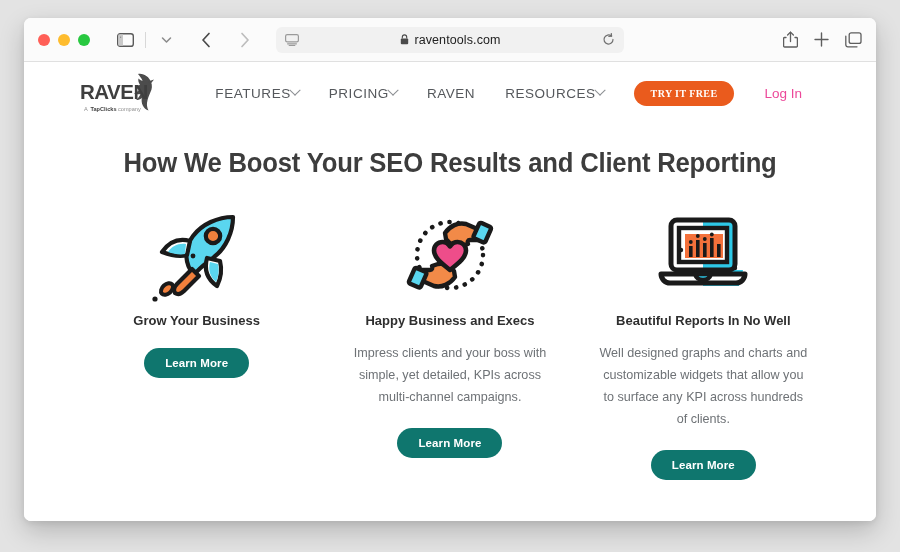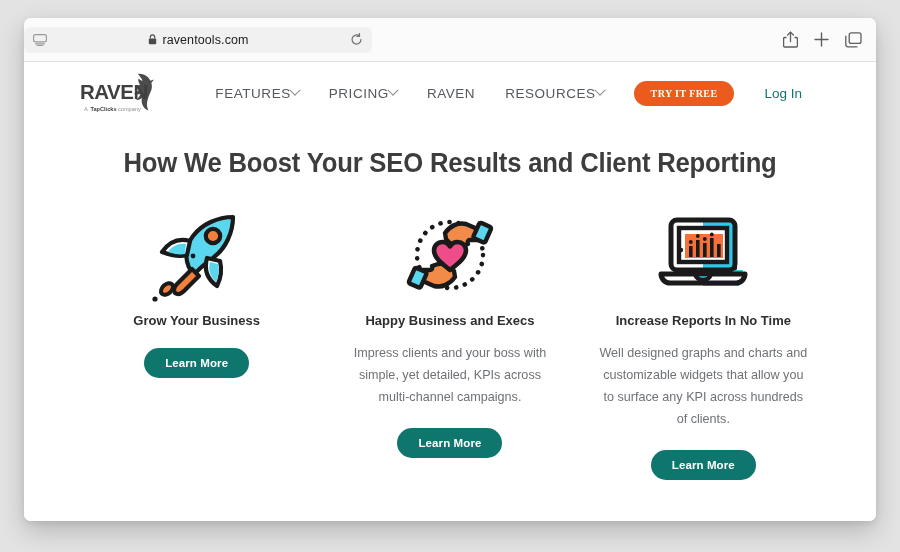--- a/index.html
+++ b/index.html
@@ -37,21 +37,21 @@
   .dot.green { background: #28c840; }
 
   .tb-left-controls { display: flex; align-items: center; gap: 2px; margin-left: 22px; }
   .tb-btn {
     width: 26px; height: 26px;
     display: flex; align-items: center; justify-content: center;
     border-radius: 5px;
   }
   .tb-divider { width: 1px; height: 16px; background: #d8d8d8; margin: 0 5px; }
 
-  .url-wrap { position: absolute; left: 0; right: 0; display: flex; pointer-events: none; }
+  .url-wrap { position: absolute; left: 0; right: 0; display: flex; justify-content: center; pointer-events: none; }
   .url-bar {
     pointer-events: auto;
     width: 348px; height: 26px;
     background: #f1f1f1;
     border-radius: 6px;
     display: flex; align-items: center;
     padding: 0 9px;
     position: relative;
   }
   .url-center {
@@ -111,21 +111,21 @@
     font-weight: bold;
     letter-spacing: 0.4px;
     padding: 7px 17px;
     border-radius: 16px;
     border: none;
     white-space: nowrap;
     font-family: Liberation Serif, serif;
   }
   .login-link {
     font-size: 13.5px;
-    color: #0f766e;
+    color: #ec4899;
     white-space: nowrap;
   }
 
   
   .headline {
     text-align: center;
     font-size: 27px;
     font-weight: bold;
     color: #3d3d3d;
     letter-spacing: -0.2px;
@@ -380,20 +380,20 @@
             <circle cx="53.8" cy="29" r="1.9" fill="#1a1a1a"></circle>
             <circle cx="60.8" cy="24.5" r="1.9" fill="#1a1a1a"></circle>
 
             <path d="M10 64 H94 a0 0 0 0 1 0 0 a9 9 0 0 1-9 9 H19 a9 9 0 0 1-9-9 Z" fill="#ffffff" stroke="#1a1a1a" stroke-width="5" stroke-linejoin="round"></path>
             <path d="M44 64 H60 a8 8 0 0 1-8 6 a8 8 0 0 1-8-6 Z" fill="#2ec9e8" stroke="#1a1a1a" stroke-width="4.4" stroke-linejoin="round"></path>
 
             <circle cx="30" cy="40" r="2.2" fill="#1a1a1a"></circle>
             <circle cx="84" cy="58" r="2.2" fill="#1a1a1a"></circle>
           </svg>
         </div>
-        <div class="col-title">Increase Reports In No Time</div>
+        <div class="col-title">Beautiful Reports In No Well</div>
         <div class="col-body">Well designed graphs and charts and customizable widgets that allow you to surface any KPI across hundreds of clients.</div>
         <button class="learn-btn">Learn More</button>
       </div>
 
     </div>
   </div>
 </div>
 
 </body></html>

